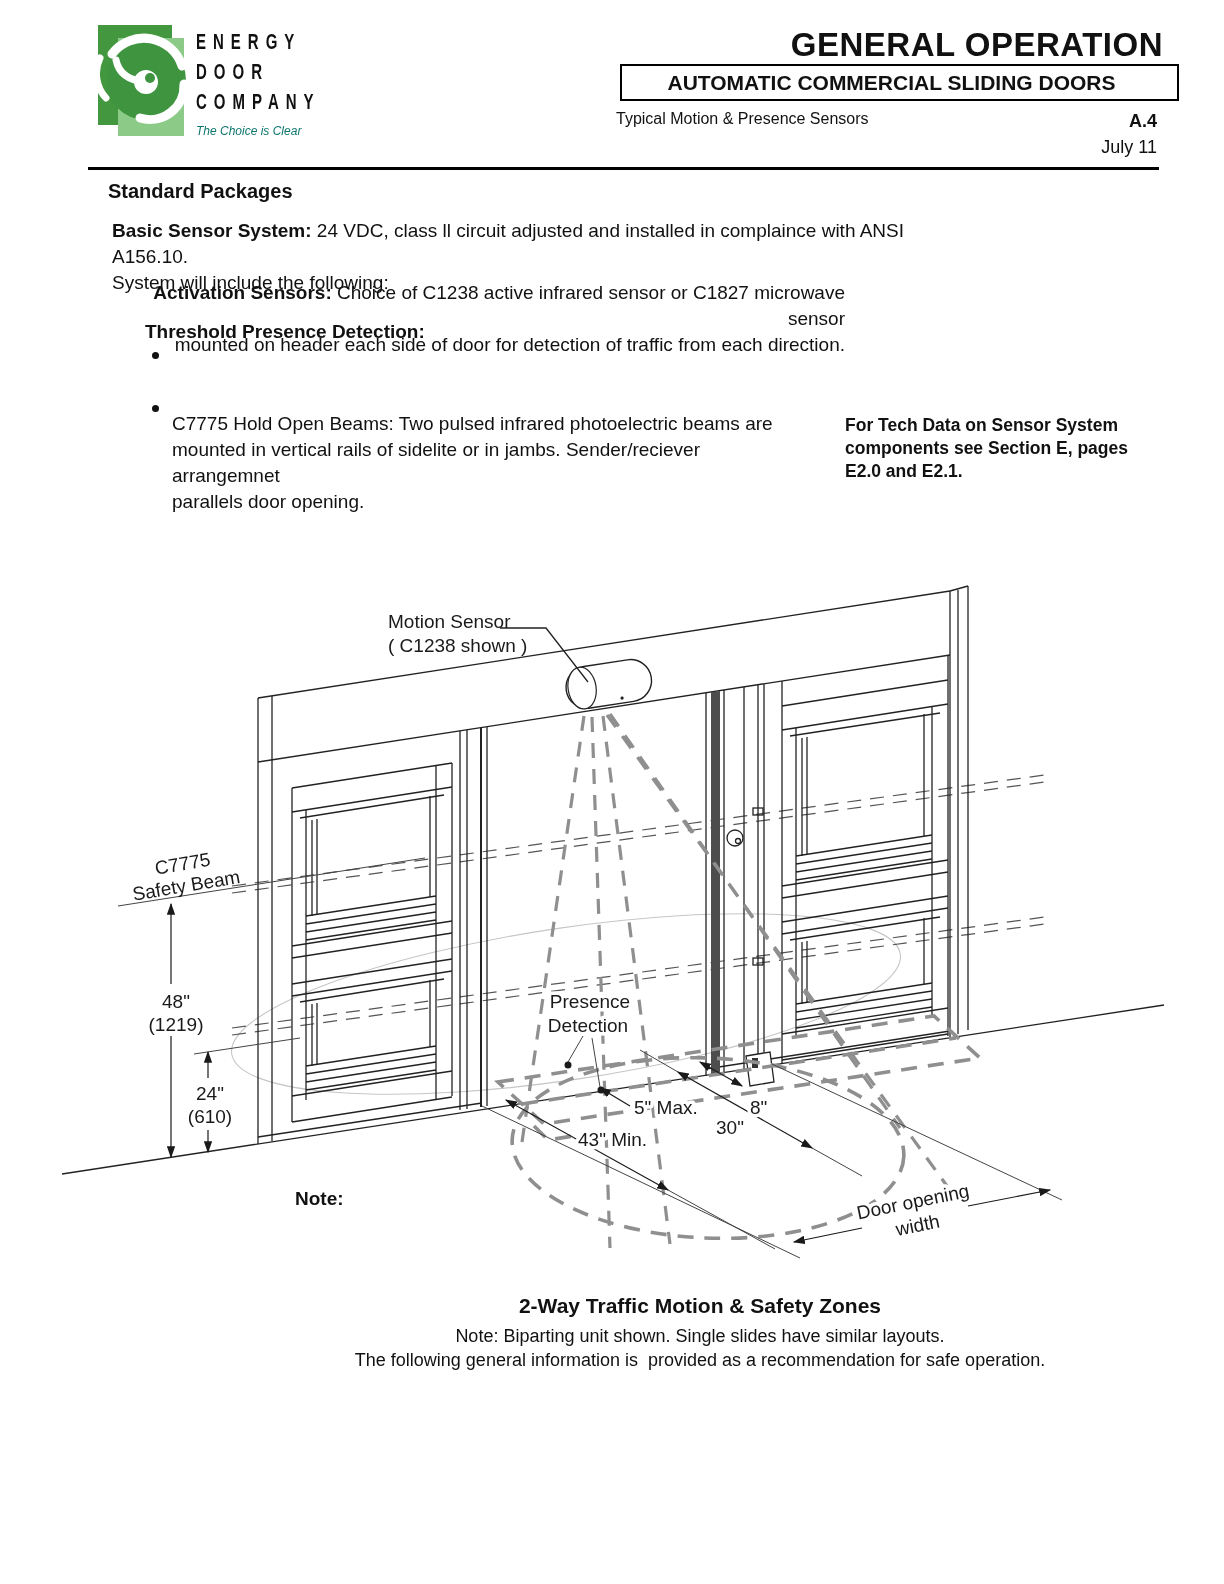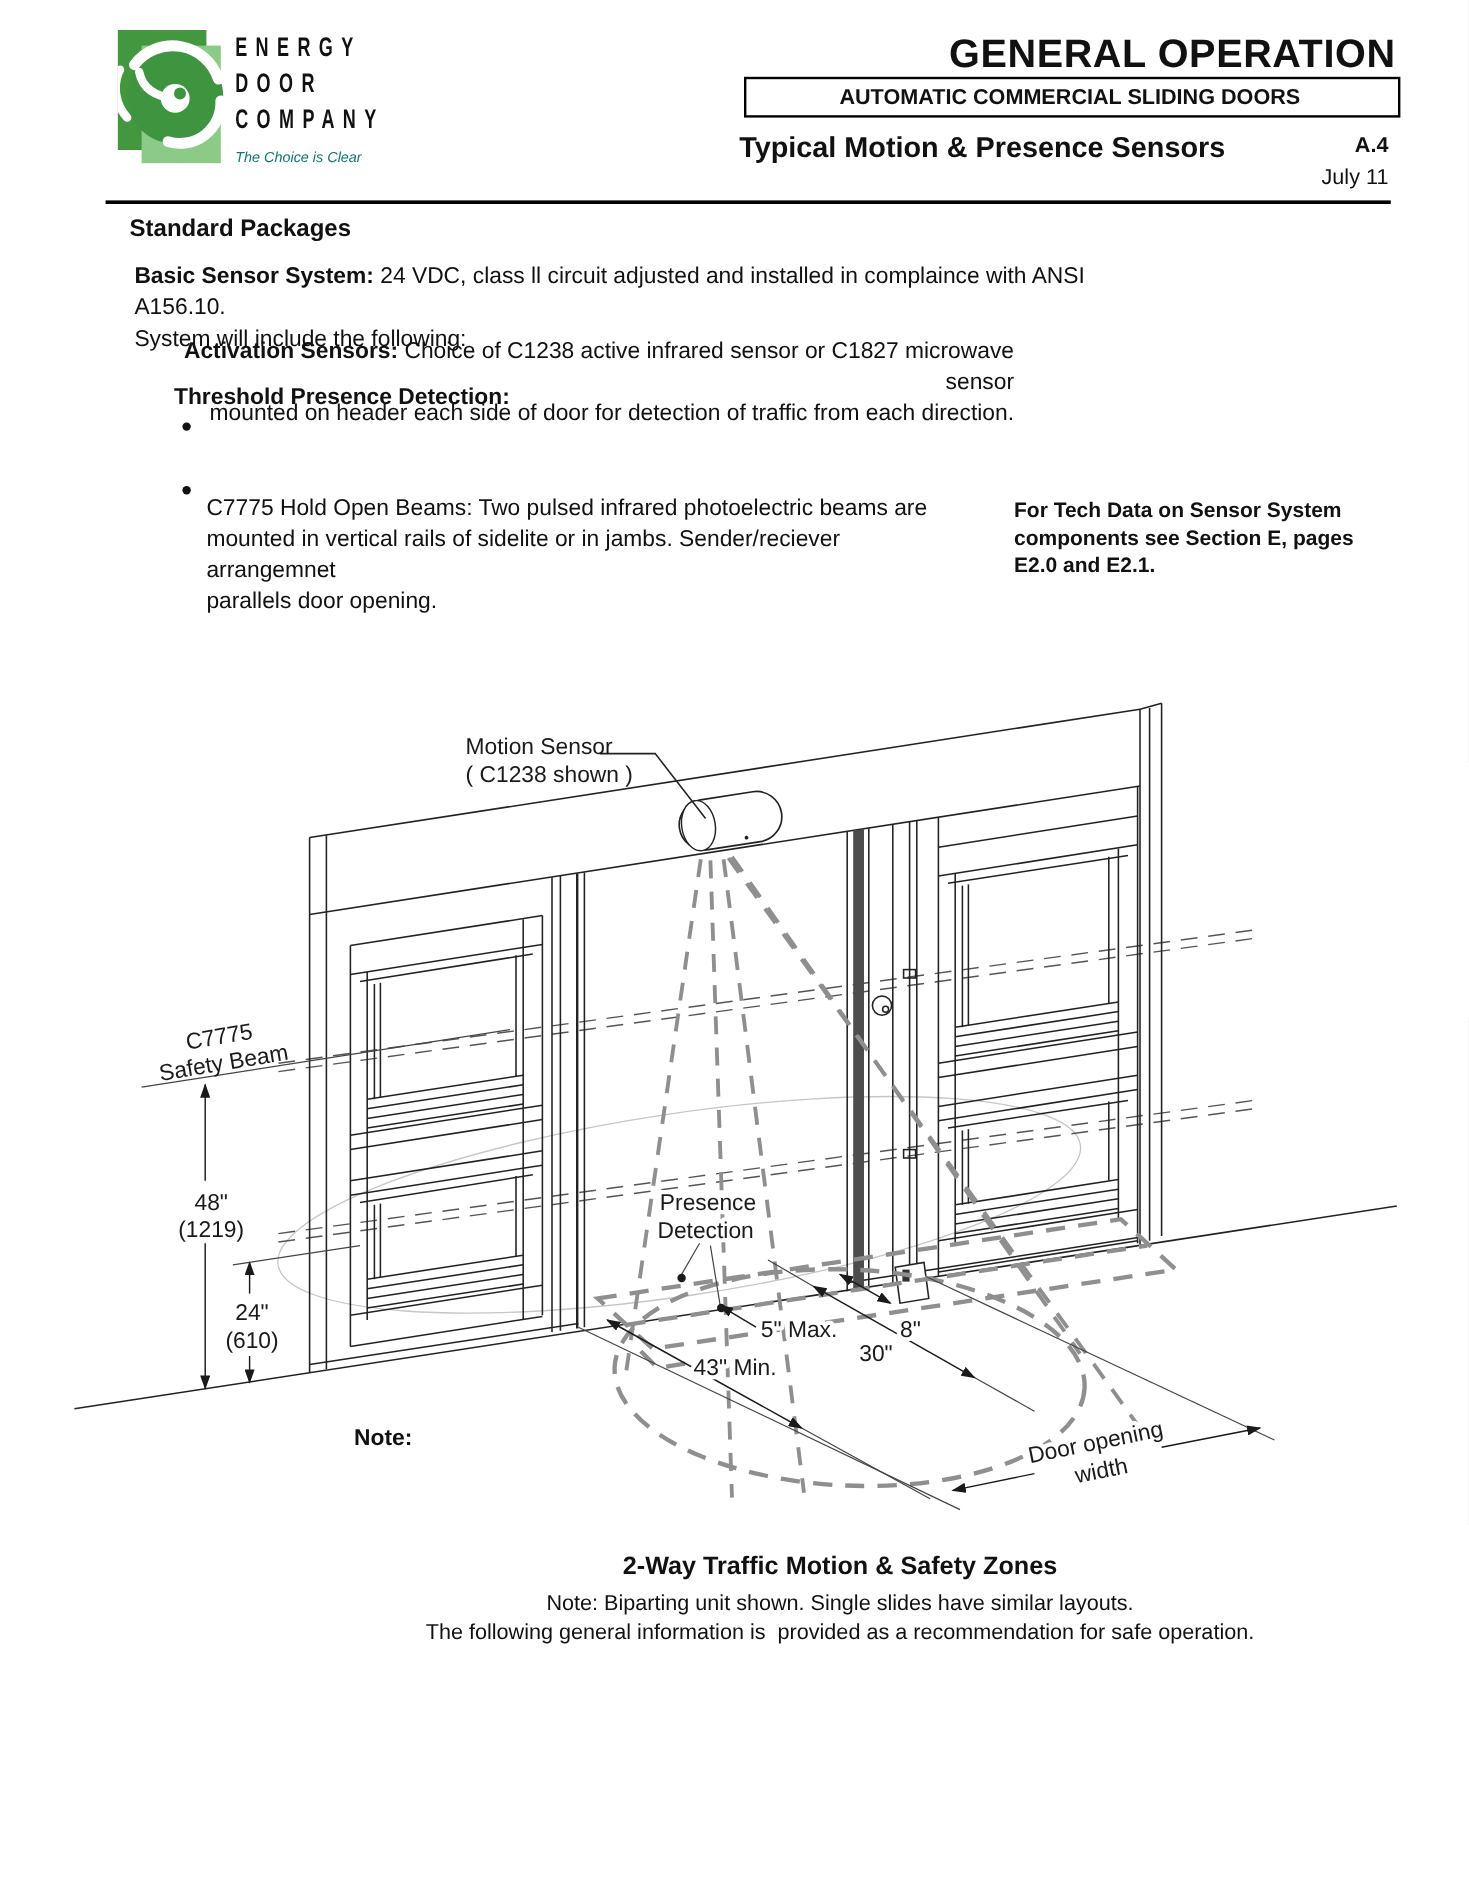--- a/index.html
+++ b/index.html
@@ -4,23 +4,23 @@
 <style>
   html,body{margin:0;padding:0;background:#e8e8e8;}
   .page{position:relative;width:1224px;height:1584px;background:#ffffff;margin:0 auto;
         font-family:"Liberation Sans",sans-serif;color:#111;overflow:hidden;}
   .abs{position:absolute;}
   
   .logo-name{font-weight:700;font-size:15px;letter-spacing:7px;line-height:20px;
              transform:scaleY(1.5);transform-origin:left top;white-space:nowrap;}
   .logo-tagline{font-style:italic;font-size:12px;color:#0f766e;}
   .main-title{font-size:33px;font-weight:700;text-align:right;letter-spacing:0.5px;}
-  .sub-box{border:2px solid #000;text-align:center;font-weight:700;font-size:18px;
-           padding:5px 4px 4px 0;}
-  .doc-title{font-size:24px;font-weight:700;}
+  .sub-box{border:2px solid #000;text-align:center;font-weight:700;font-size:21px;
+           padding:5px 16px 4px 0;}
+  .doc-title{font-size:16px;font-weight:400;}
   .doc-code{font-size:18px;font-weight:700;text-align:right;}
   .doc-date{font-size:18px;text-align:right;}
   .rule{background:#000;height:3px;}
   
   .h-section{font-size:20px;font-weight:700;}
   .body-text{font-size:19px;line-height:26px;}
   .lead{font-weight:700;}
   .lines{white-space:pre-line;}
   .side-note{font-size:17.5px;font-weight:700;line-height:23px;white-space:pre-line;}
   .bullet-dot{position:absolute;width:7px;height:7px;border-radius:50%;background:#111;}

